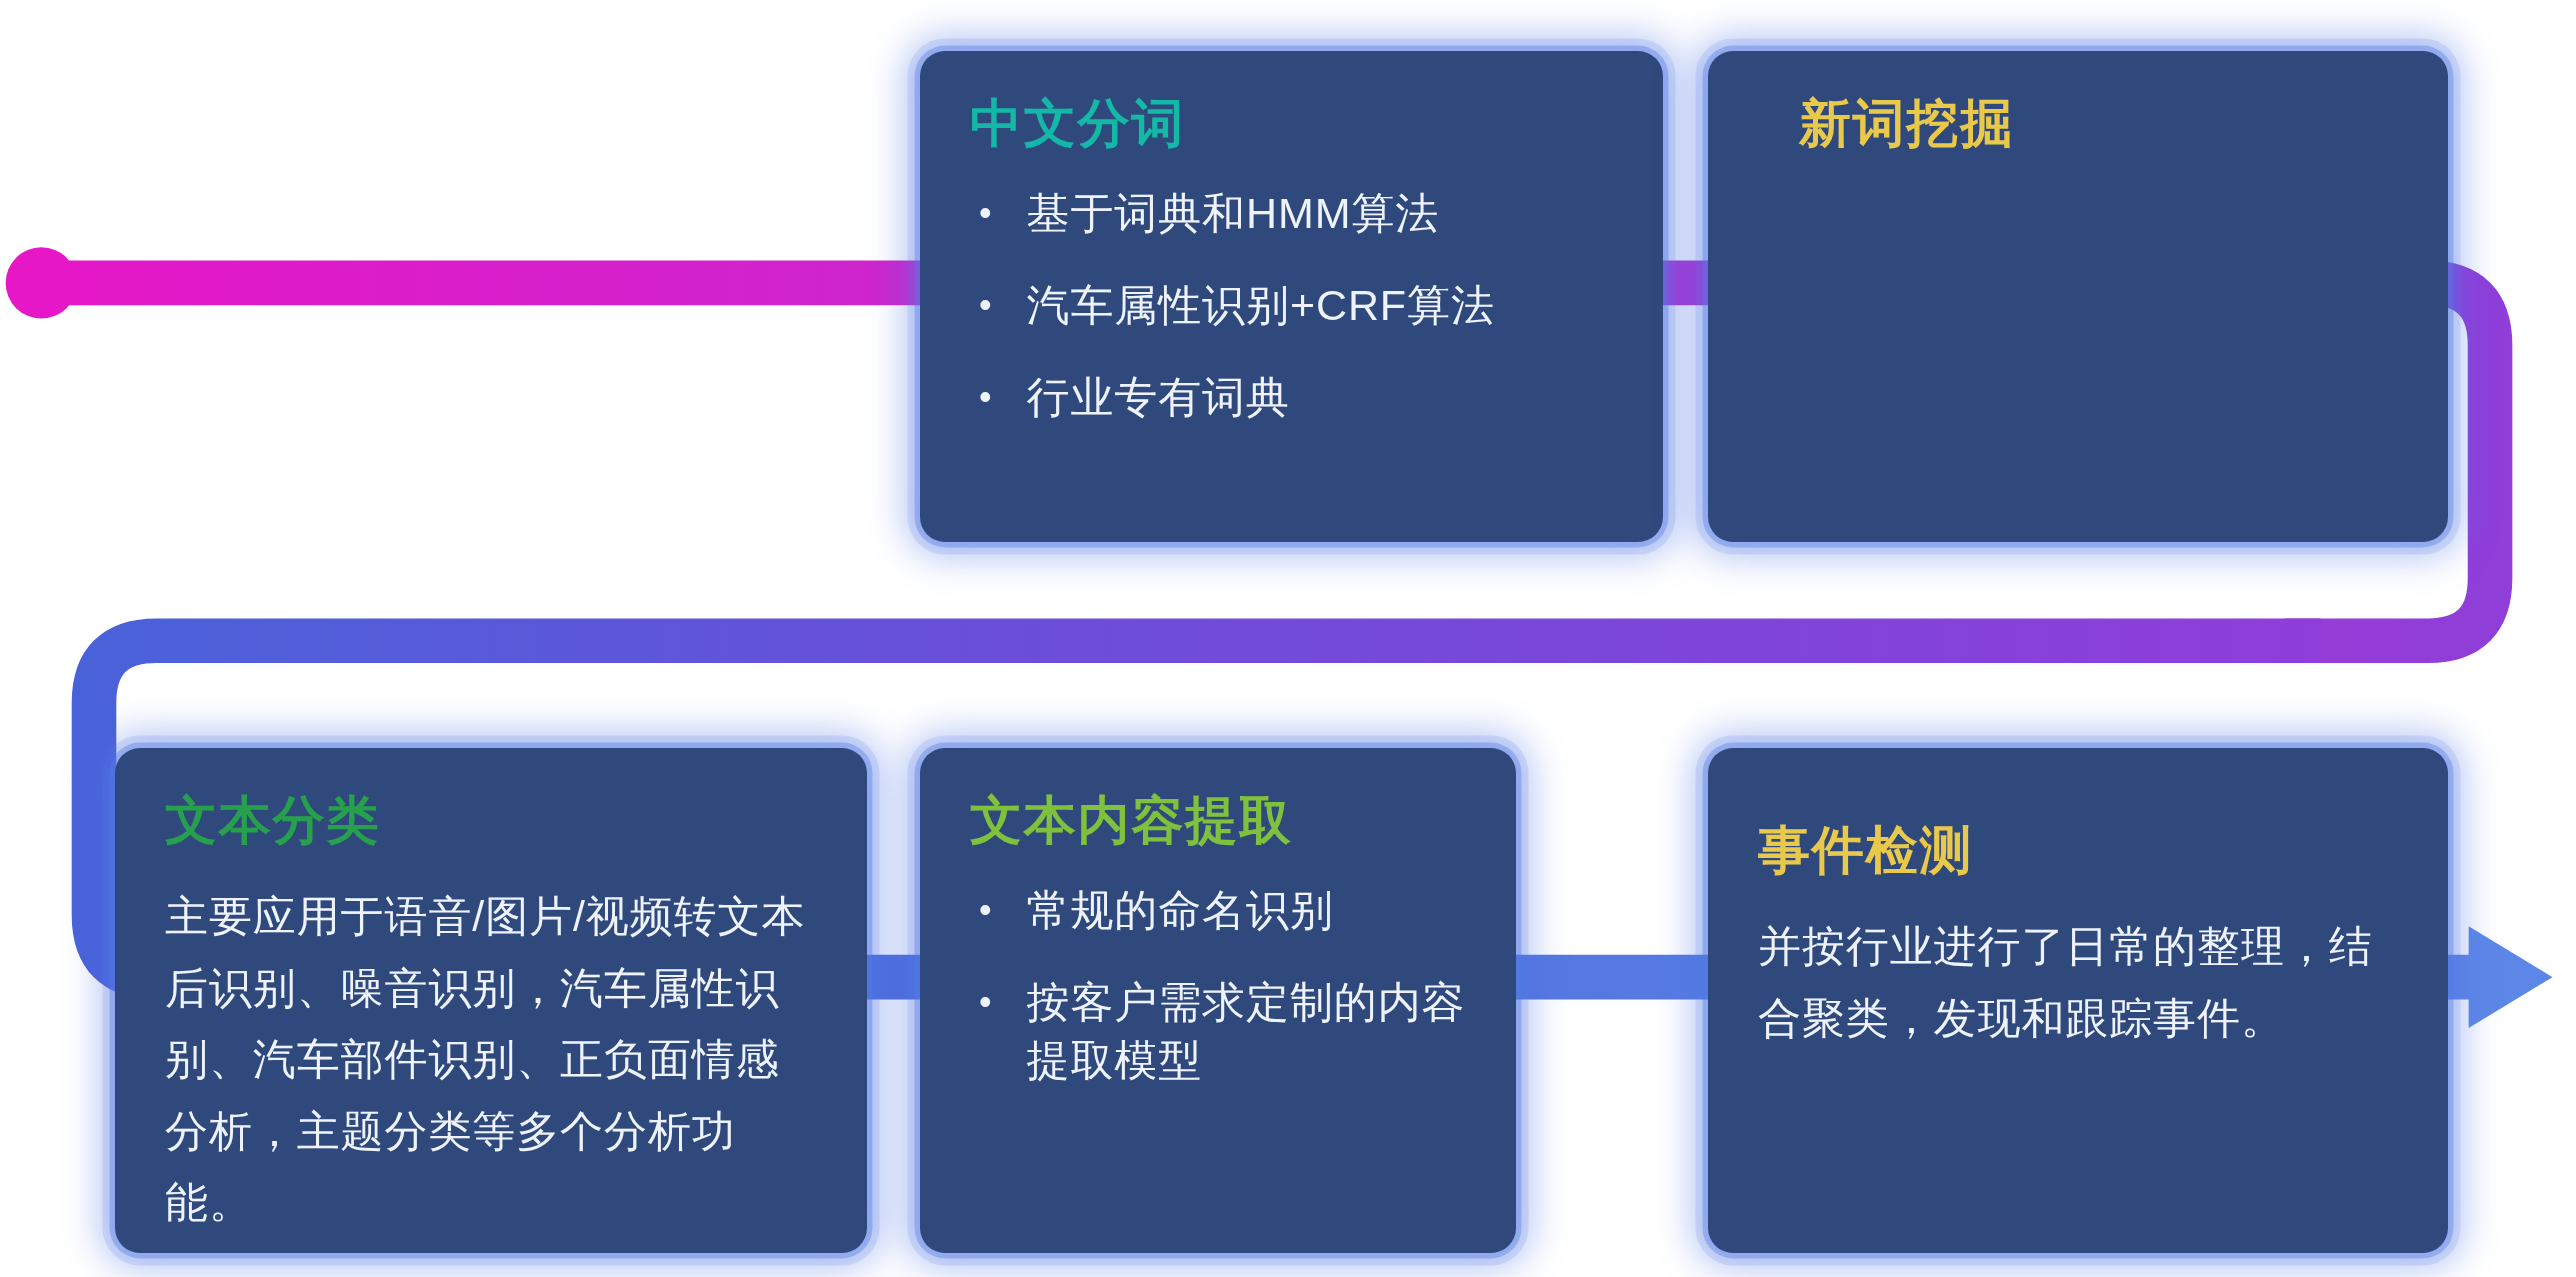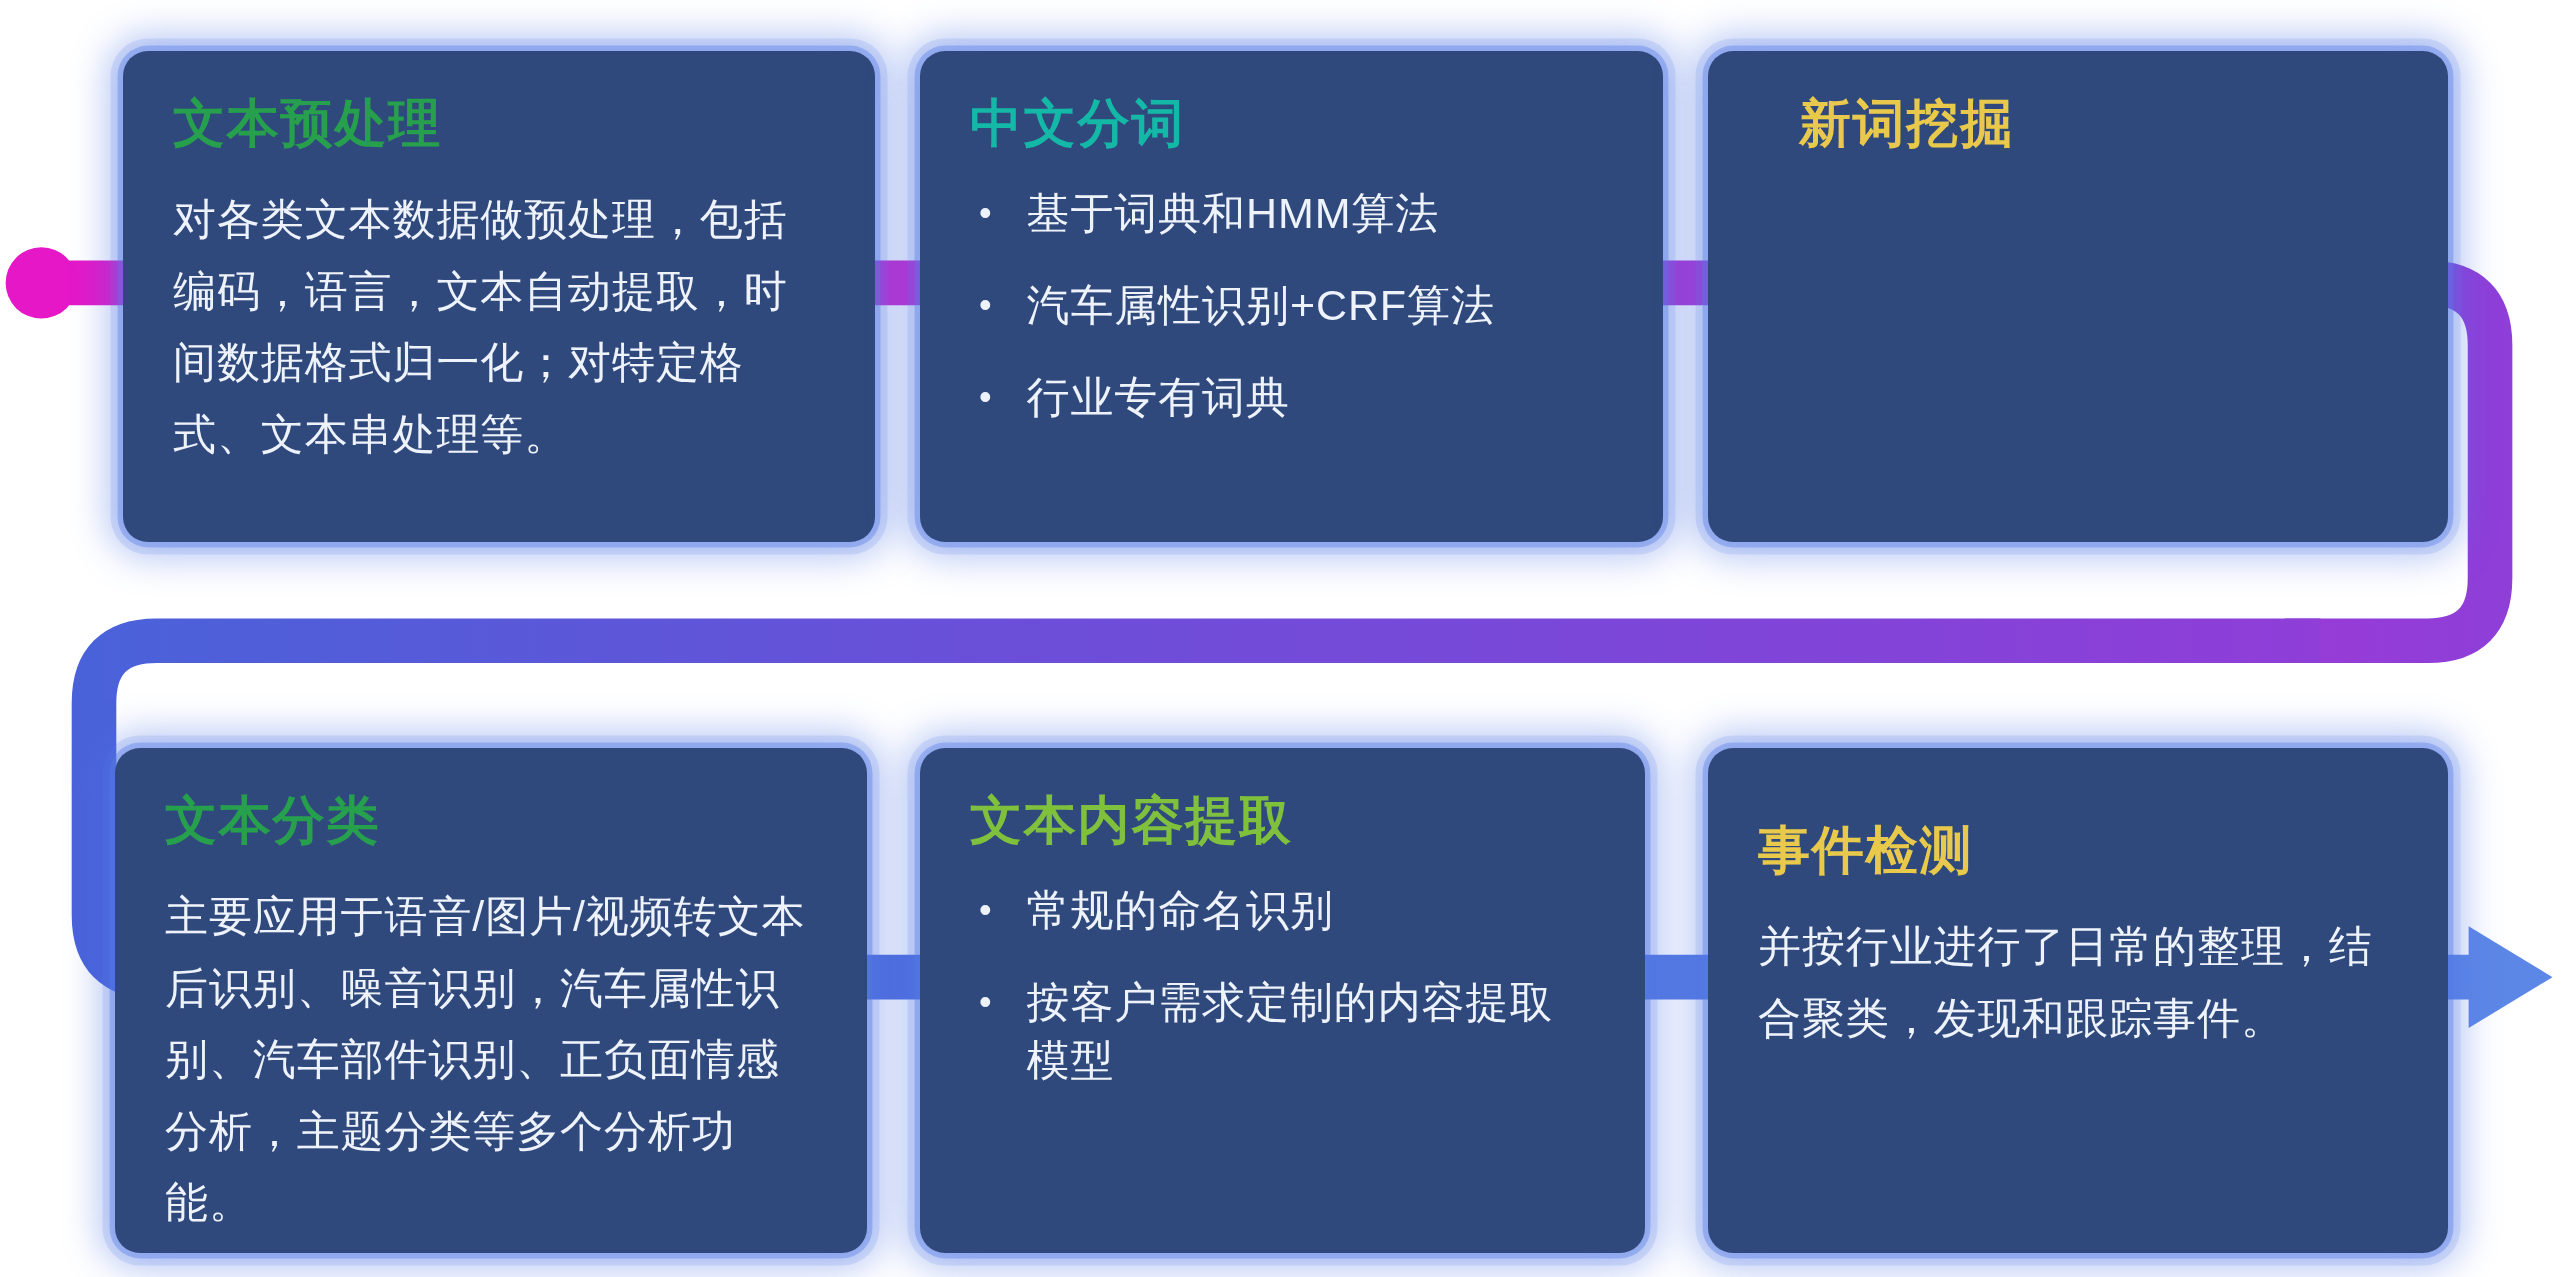--- a/index.html
+++ b/index.html
@@ -63,21 +63,21 @@
     font-size: 36px;
     line-height: 1.6;
     margin: 0 34px 0 9px;
     flex: 0 0 auto;
   }
   
   .card-1 { left: 123px;  top: 51px;  width: 752px; height: 491px; }
   .card-2 { left: 920px; top: 51px;  width: 743px; height: 491px; }
   .card-3 { left: 1708px; top: 51px;  width: 740px; height: 491px; }
   .card-4 { left: 115px;  top: 748px; width: 752px; height: 505px; }
-  .card-5 { left: 920px; top: 748px; width: 725px; height: 505px; }
+  .card-5 { left: 920px; top: 748px; width: 596px; height: 505px; }
   .card-6 { left: 1708px; top: 748px; width: 740px; height: 505px; }
 </style>
 </head>
 <body>
 
 <div class="stage">
 
   <svg class="flow-svg" viewBox="0 0 2886 1431" aria-hidden="true">
     <defs>
       <linearGradient id="gA" gradientUnits="userSpaceOnUse" x1="42" y1="0" x2="2790" y2="0">
@@ -95,24 +95,20 @@
         <stop offset="1" stop-color="#5d87e6"></stop>
       </linearGradient>
     </defs>
     <path d="M 42 317 H 2720 Q 2790 317 2790 387 V 648 Q 2790 718 2720 718 H 2560" fill="none" stroke="url(#gA)" stroke-width="50"></path>
     <path d="M 2600 718 H 175 Q 105 718 105 788 V 1025 Q 105 1095 175 1095 H 330" fill="none" stroke="url(#gB)" stroke-width="50"></path>
     <path d="M 175 1095 H 2778" fill="none" stroke="url(#gC)" stroke-width="50"></path>
     <circle cx="46" cy="317" r="40" fill="#e517c7"></circle>
     <polygon points="2766,1038 2766,1152 2860,1095" fill="#5d87e6"></polygon>
   </svg>
 
-  <div class="card card-1">
-    <h2 class="card-title" style="color: rgb(39, 160, 78);">文本预处理</h2>
-    <p class="card-body">对各类文本数据做预处理，包括编码，语言，文本自动提取，时间数据格式归一化；对特定格式、文本串处理等。</p>
-  </div>
 
   <div class="card card-2">
     <h2 class="card-title" style="color: #14b8a6;">中文分词</h2>
     <ul class="bullet-list">
       <li class="bullet-item">
         <span class="bullet-marker">•</span>
         <span>基于词典和HMM算法</span>
       </li>
       <li class="bullet-item">
         <span class="bullet-marker">•</span>

